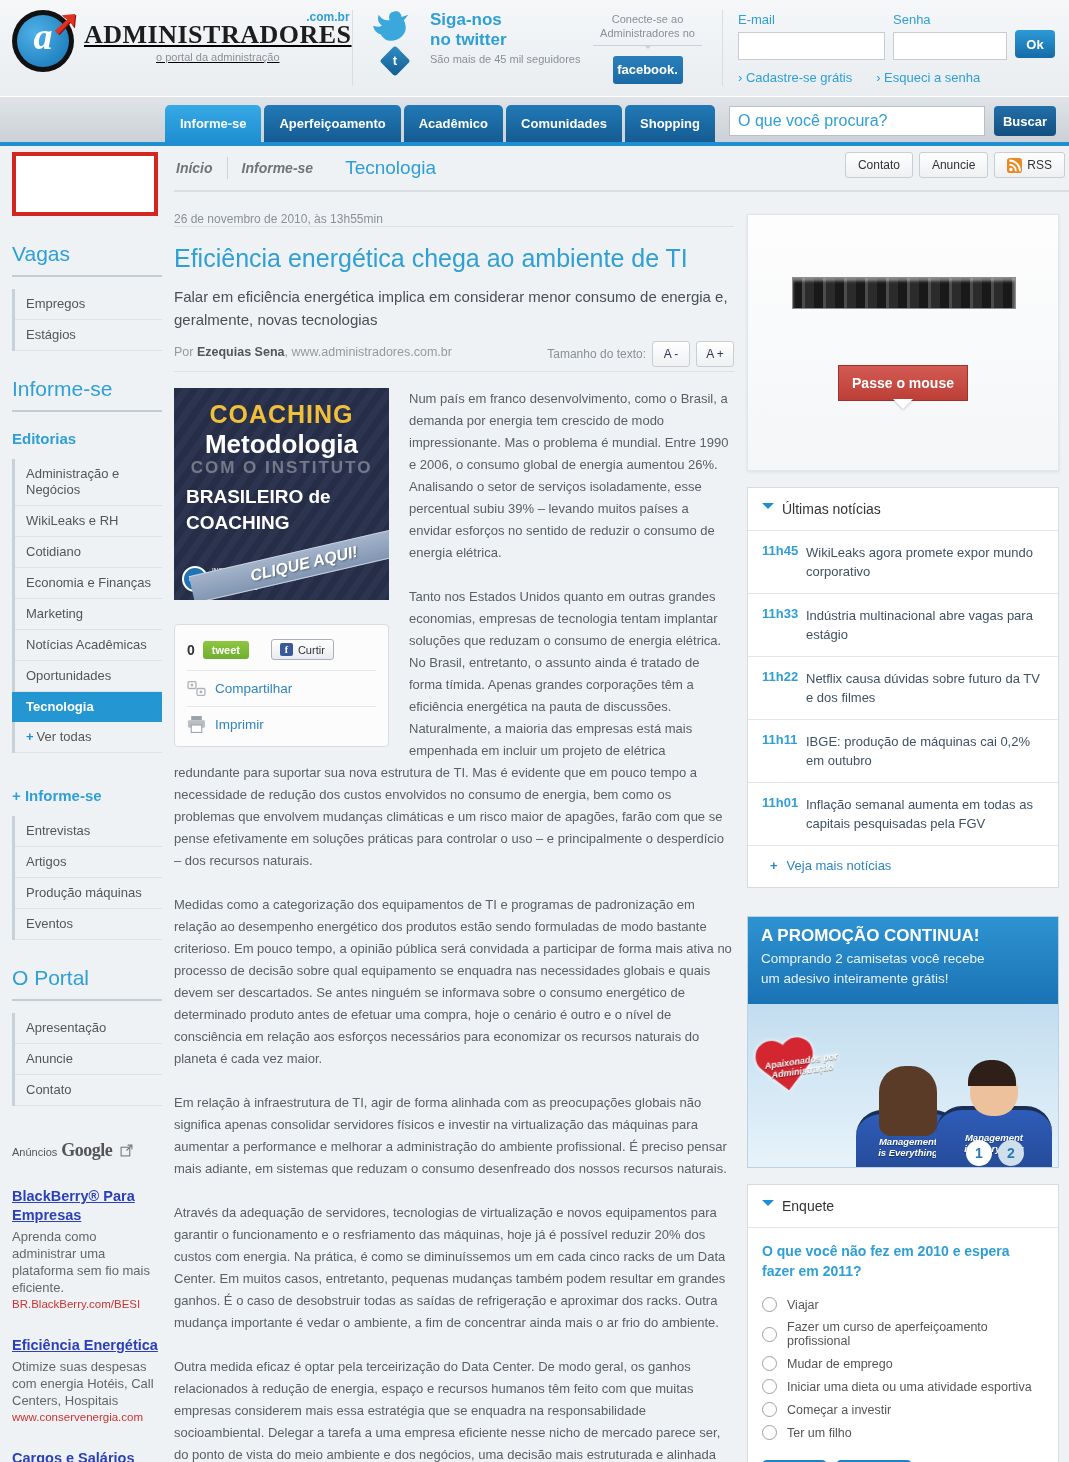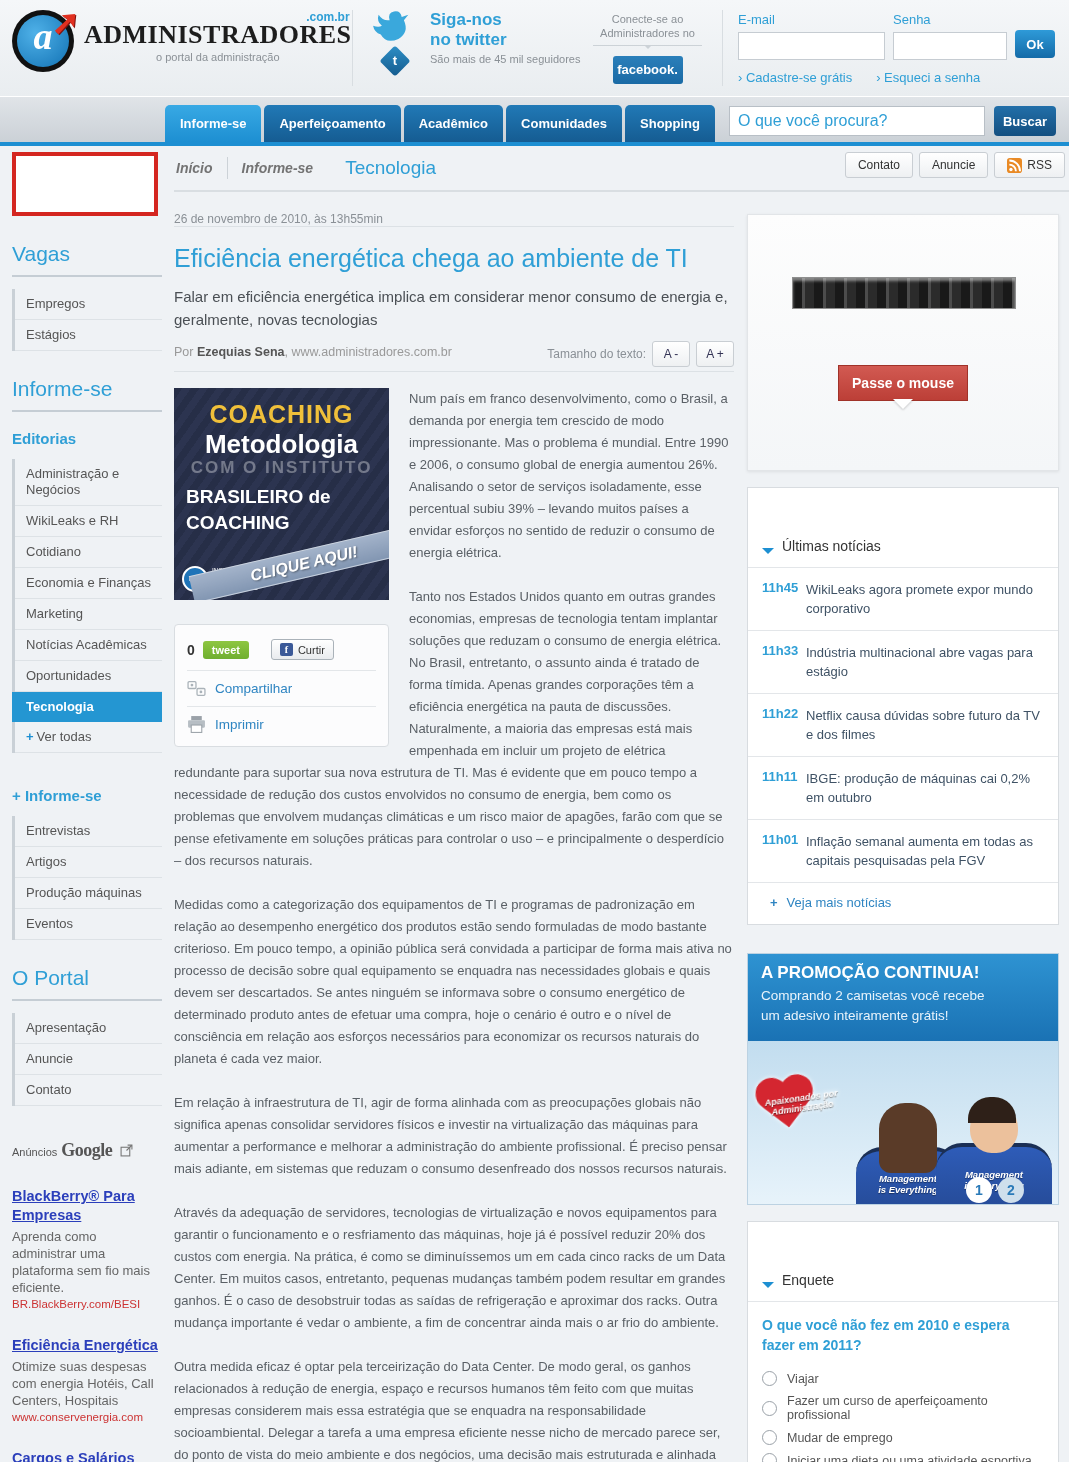--- a/index.html
+++ b/index.html
@@ -7,21 +7,21 @@
   .page{width:1069px;height:1462px;overflow:hidden;position:relative;background:#eff2f5;}
 
   
   .header{height:96px;background:linear-gradient(#f5f7f9,#e9edf0);position:relative;}
   .vdiv{position:absolute;top:10px;width:1px;height:76px;background:#d8dde1;}
   .logo{position:absolute;left:12px;top:10px;display:flex;align-items:center;cursor:pointer;}
   .logo-icon{width:62px;height:62px;border-radius:50%;background:#111;position:relative;flex:none;}
   .logo-icon .inner{position:absolute;left:5px;top:5px;width:52px;height:52px;border-radius:50%;background:radial-gradient(circle at 35% 35%,#4fb1e8,#1272b4);}
   .logo-icon .a{position:absolute;left:0;top:4px;width:62px;text-align:center;color:#fff;font-size:38px;font-style:italic;font-weight:bold;font-family:"Liberation Serif",serif;}
   .logo-icon .arrow{position:absolute;right:-6px;top:-8px;color:#e03020;font-size:34px;font-weight:bold;text-shadow:1px 1px 0 #801510;}
-  .logo-text{margin-left:10px;position:relative;}
+  .logo-text{margin-left:10px;position:relative;text-decoration:underline;}
   .logo-brand{font-family:"Liberation Serif",serif;font-size:26px;letter-spacing:.5px;color:#1d1d1d;font-weight:bold;}
   .logo-domain{position:absolute;right:2px;top:-10px;color:#2f9fd6;font-size:12px;font-weight:bold;}
   .logo-tagline{text-align:center;color:#8a9096;font-size:11px;margin-top:1px;}
   .tw{position:absolute;left:372px;top:10px;display:flex;}
   .tw-icons{width:52px;position:relative;flex:none;}
   .tw-cube{position:absolute;left:12px;top:40px;width:22px;height:22px;transform:rotate(45deg);background:linear-gradient(135deg,#2e8fc6,#145b8e);border-radius:3px;}
   .tw-cube span{display:block;transform:rotate(-45deg);color:#fff;font-weight:bold;text-align:center;line-height:22px;font-size:13px;}
   .tw-text{margin-left:6px;}
   .tw-line{color:#2f9fd6;font-size:17px;font-weight:bold;line-height:20px;}
   .tw-followers{color:#8a9096;font-size:11px;margin-top:3px;}
@@ -129,21 +129,21 @@
   .rad{margin-top:22px;height:255px;background:linear-gradient(#fdfdfd,#f4f6f8);border:1px solid #e2e5e8;box-shadow:0 1px 3px rgba(0,0,0,.08);position:relative;cursor:pointer;}
   .rad-stripe{position:absolute;left:44px;top:62px;width:222px;height:30px;border:1px solid #8e8e8e;
     background:repeating-linear-gradient(90deg,#191919 0 9px,#4c4c4c 9px 12px,#2b2b2b 12px 21px);
     box-shadow:inset 0 3px 3px rgba(255,255,255,.45);}
   .rad-btn{position:absolute;left:50%;top:150px;transform:translateX(-50%);width:128px;height:34px;
     background:linear-gradient(#d25a52,#bc3f37);border:1px solid #a03229;border-radius:0;
     color:#fff;font-weight:bold;font-size:14px;text-align:center;line-height:34px;}
   .rad-arrow{position:absolute;left:50%;top:184px;transform:translateX(-50%);
     border:10px solid transparent;border-top-color:#fff;border-bottom-width:0;filter:drop-shadow(0 1px 1px rgba(0,0,0,.2));}
   .rbox{margin-top:16px;background:#fff;border:1px solid #d8dce0;}
-  .rbox-head{display:flex;align-items:flex-end;gap:8px;padding:13px 14px;border-bottom:1px solid #e3e6e9;margin-top:37px;}
+  .rbox-head{display:flex;align-items:flex-start;gap:8px;padding:13px 14px;border-bottom:1px solid #e3e6e9;}
   .tri-down{border:6px solid transparent;border-top-color:#1d8fd2;border-bottom-width:0;margin-top:2px;}
   .rbox-title{color:#333;font-size:14px;cursor:pointer;}
   .news-item{display:flex;padding:12px 14px;border-bottom:1px solid #e3e6e9;cursor:pointer;}
   .news-time{width:44px;flex:none;color:#2f9fd6;font-weight:bold;font-size:13px;}
   .news-text{color:#3f5265;font-size:13px;line-height:19px;}
   .rbox-foot{display:flex;align-items:center;gap:9px;padding:12px 14px 14px 22px;cursor:pointer;}
   .plus-ic{color:#1d8fd2;font-size:20px;font-weight:bold;line-height:14px;}
   .rbox-foot span{color:#2f85c2;font-size:13px;}
 
   

